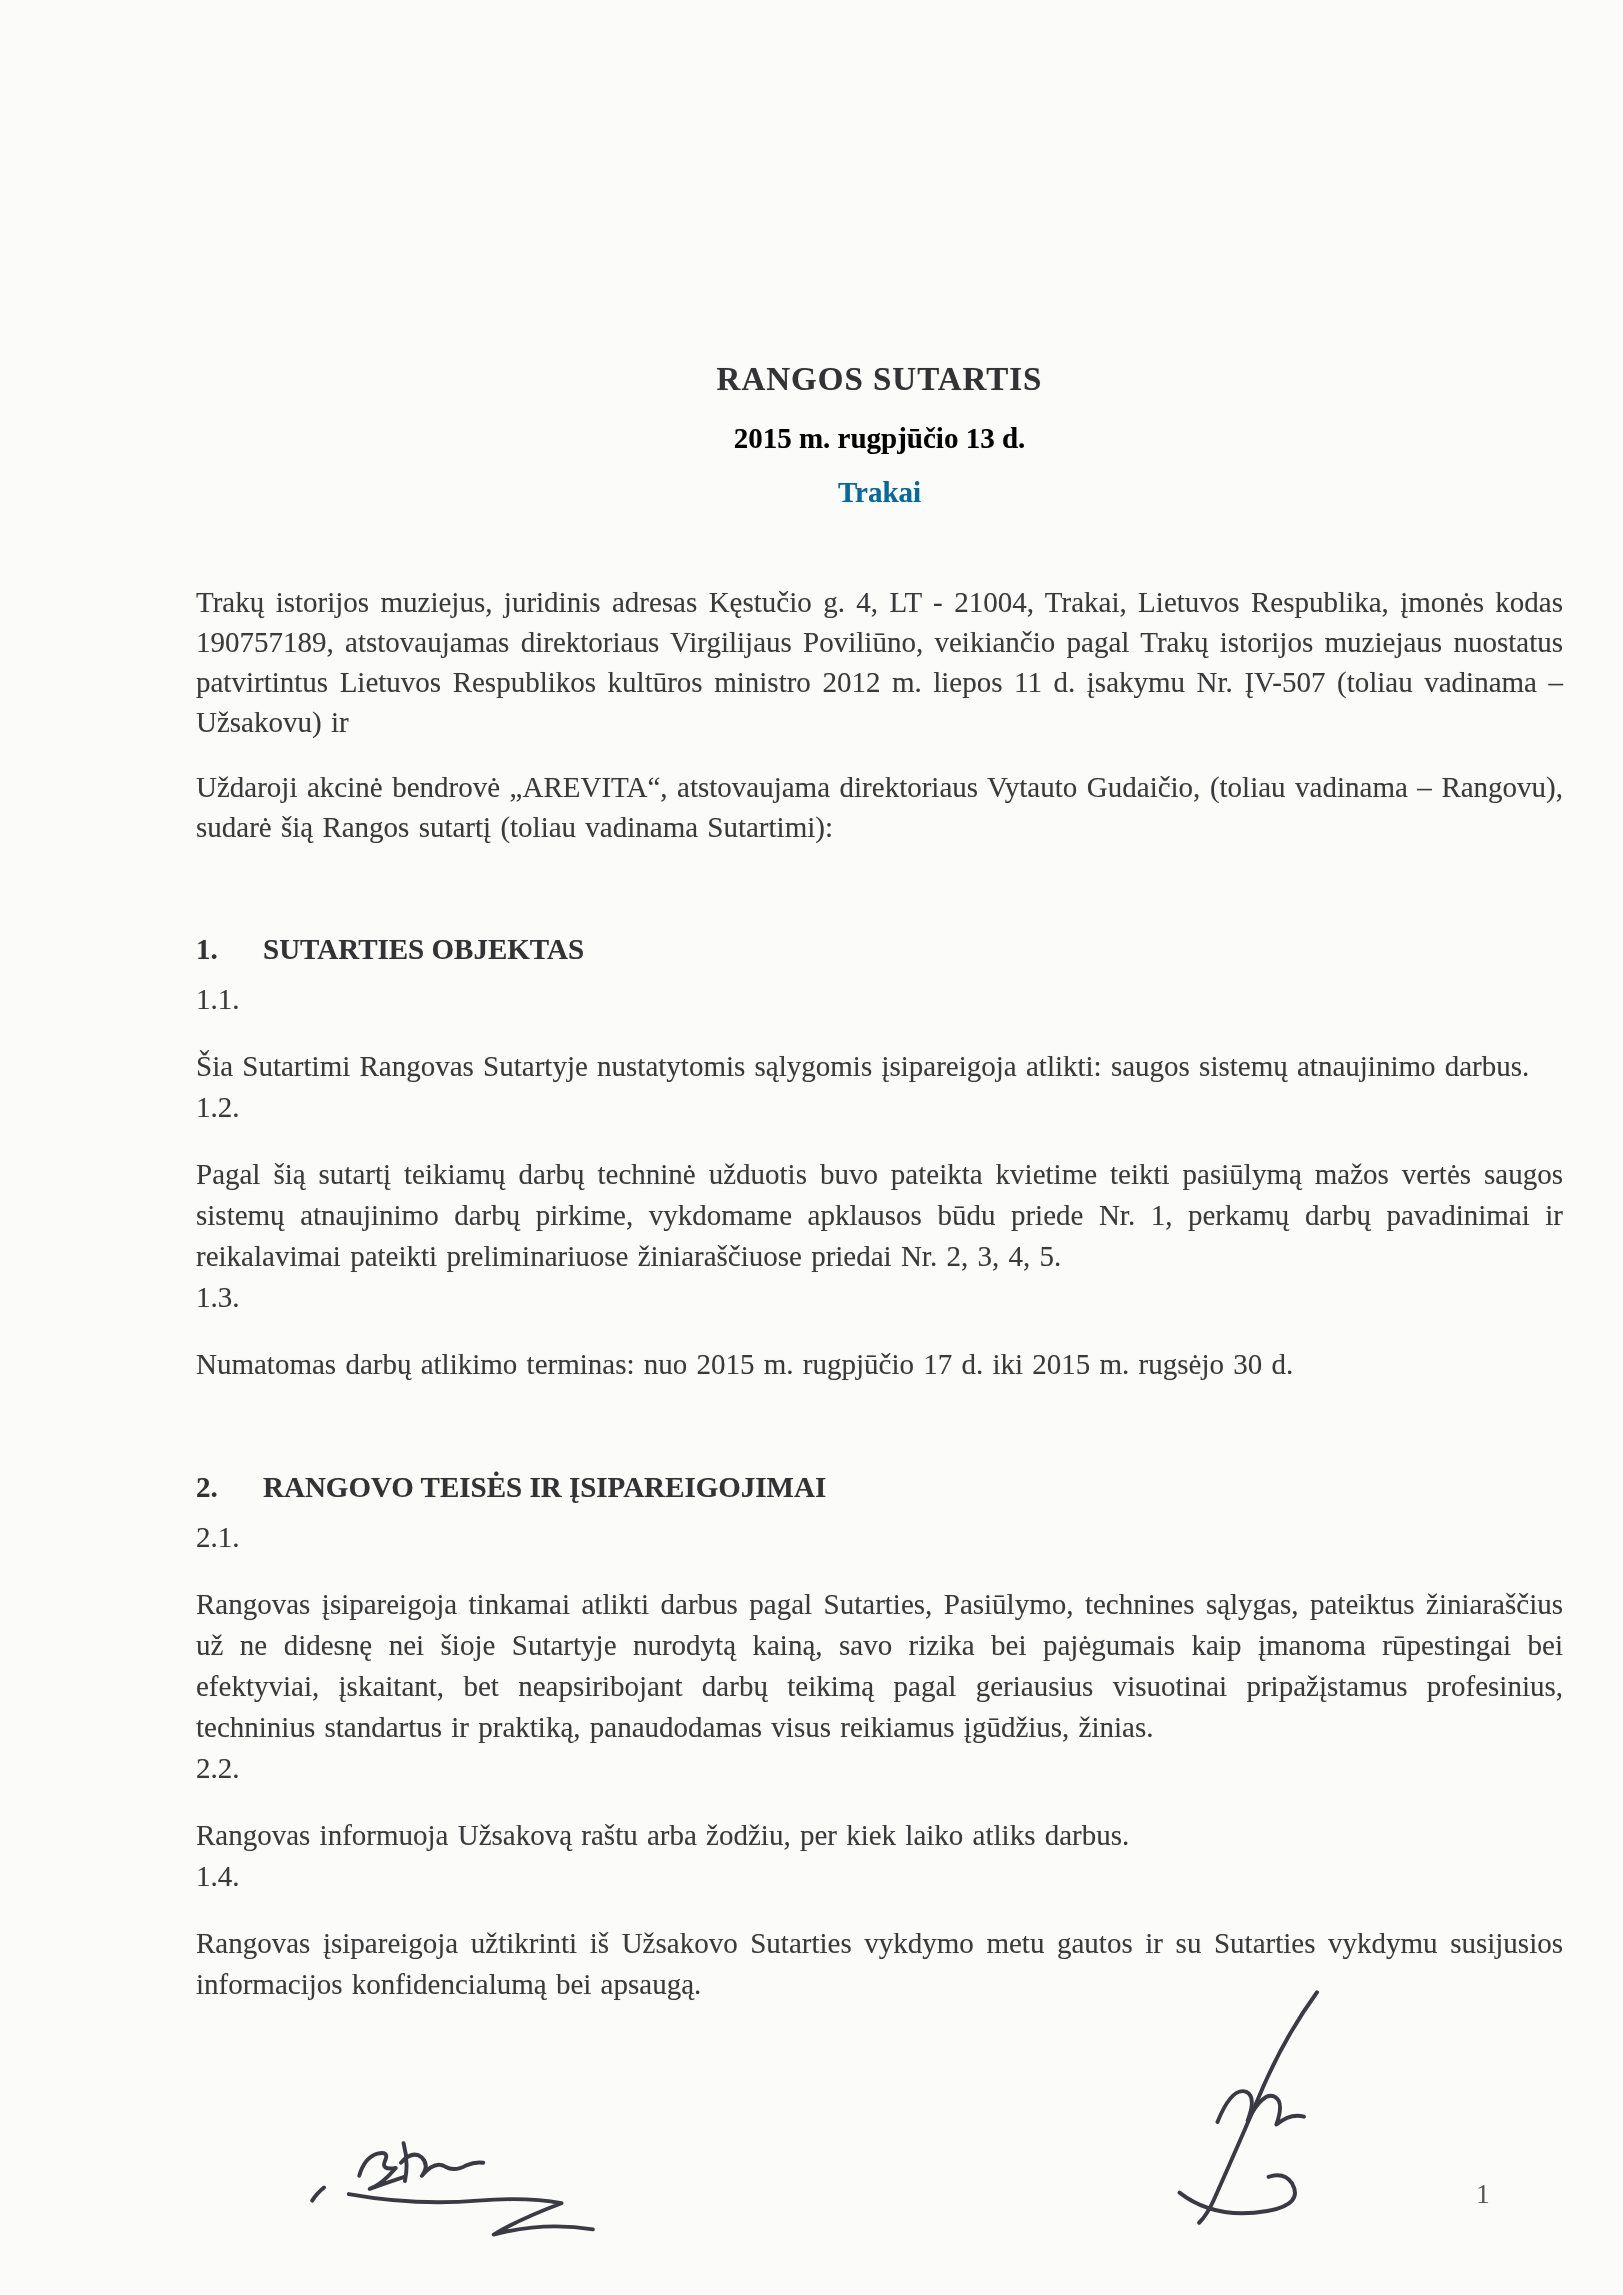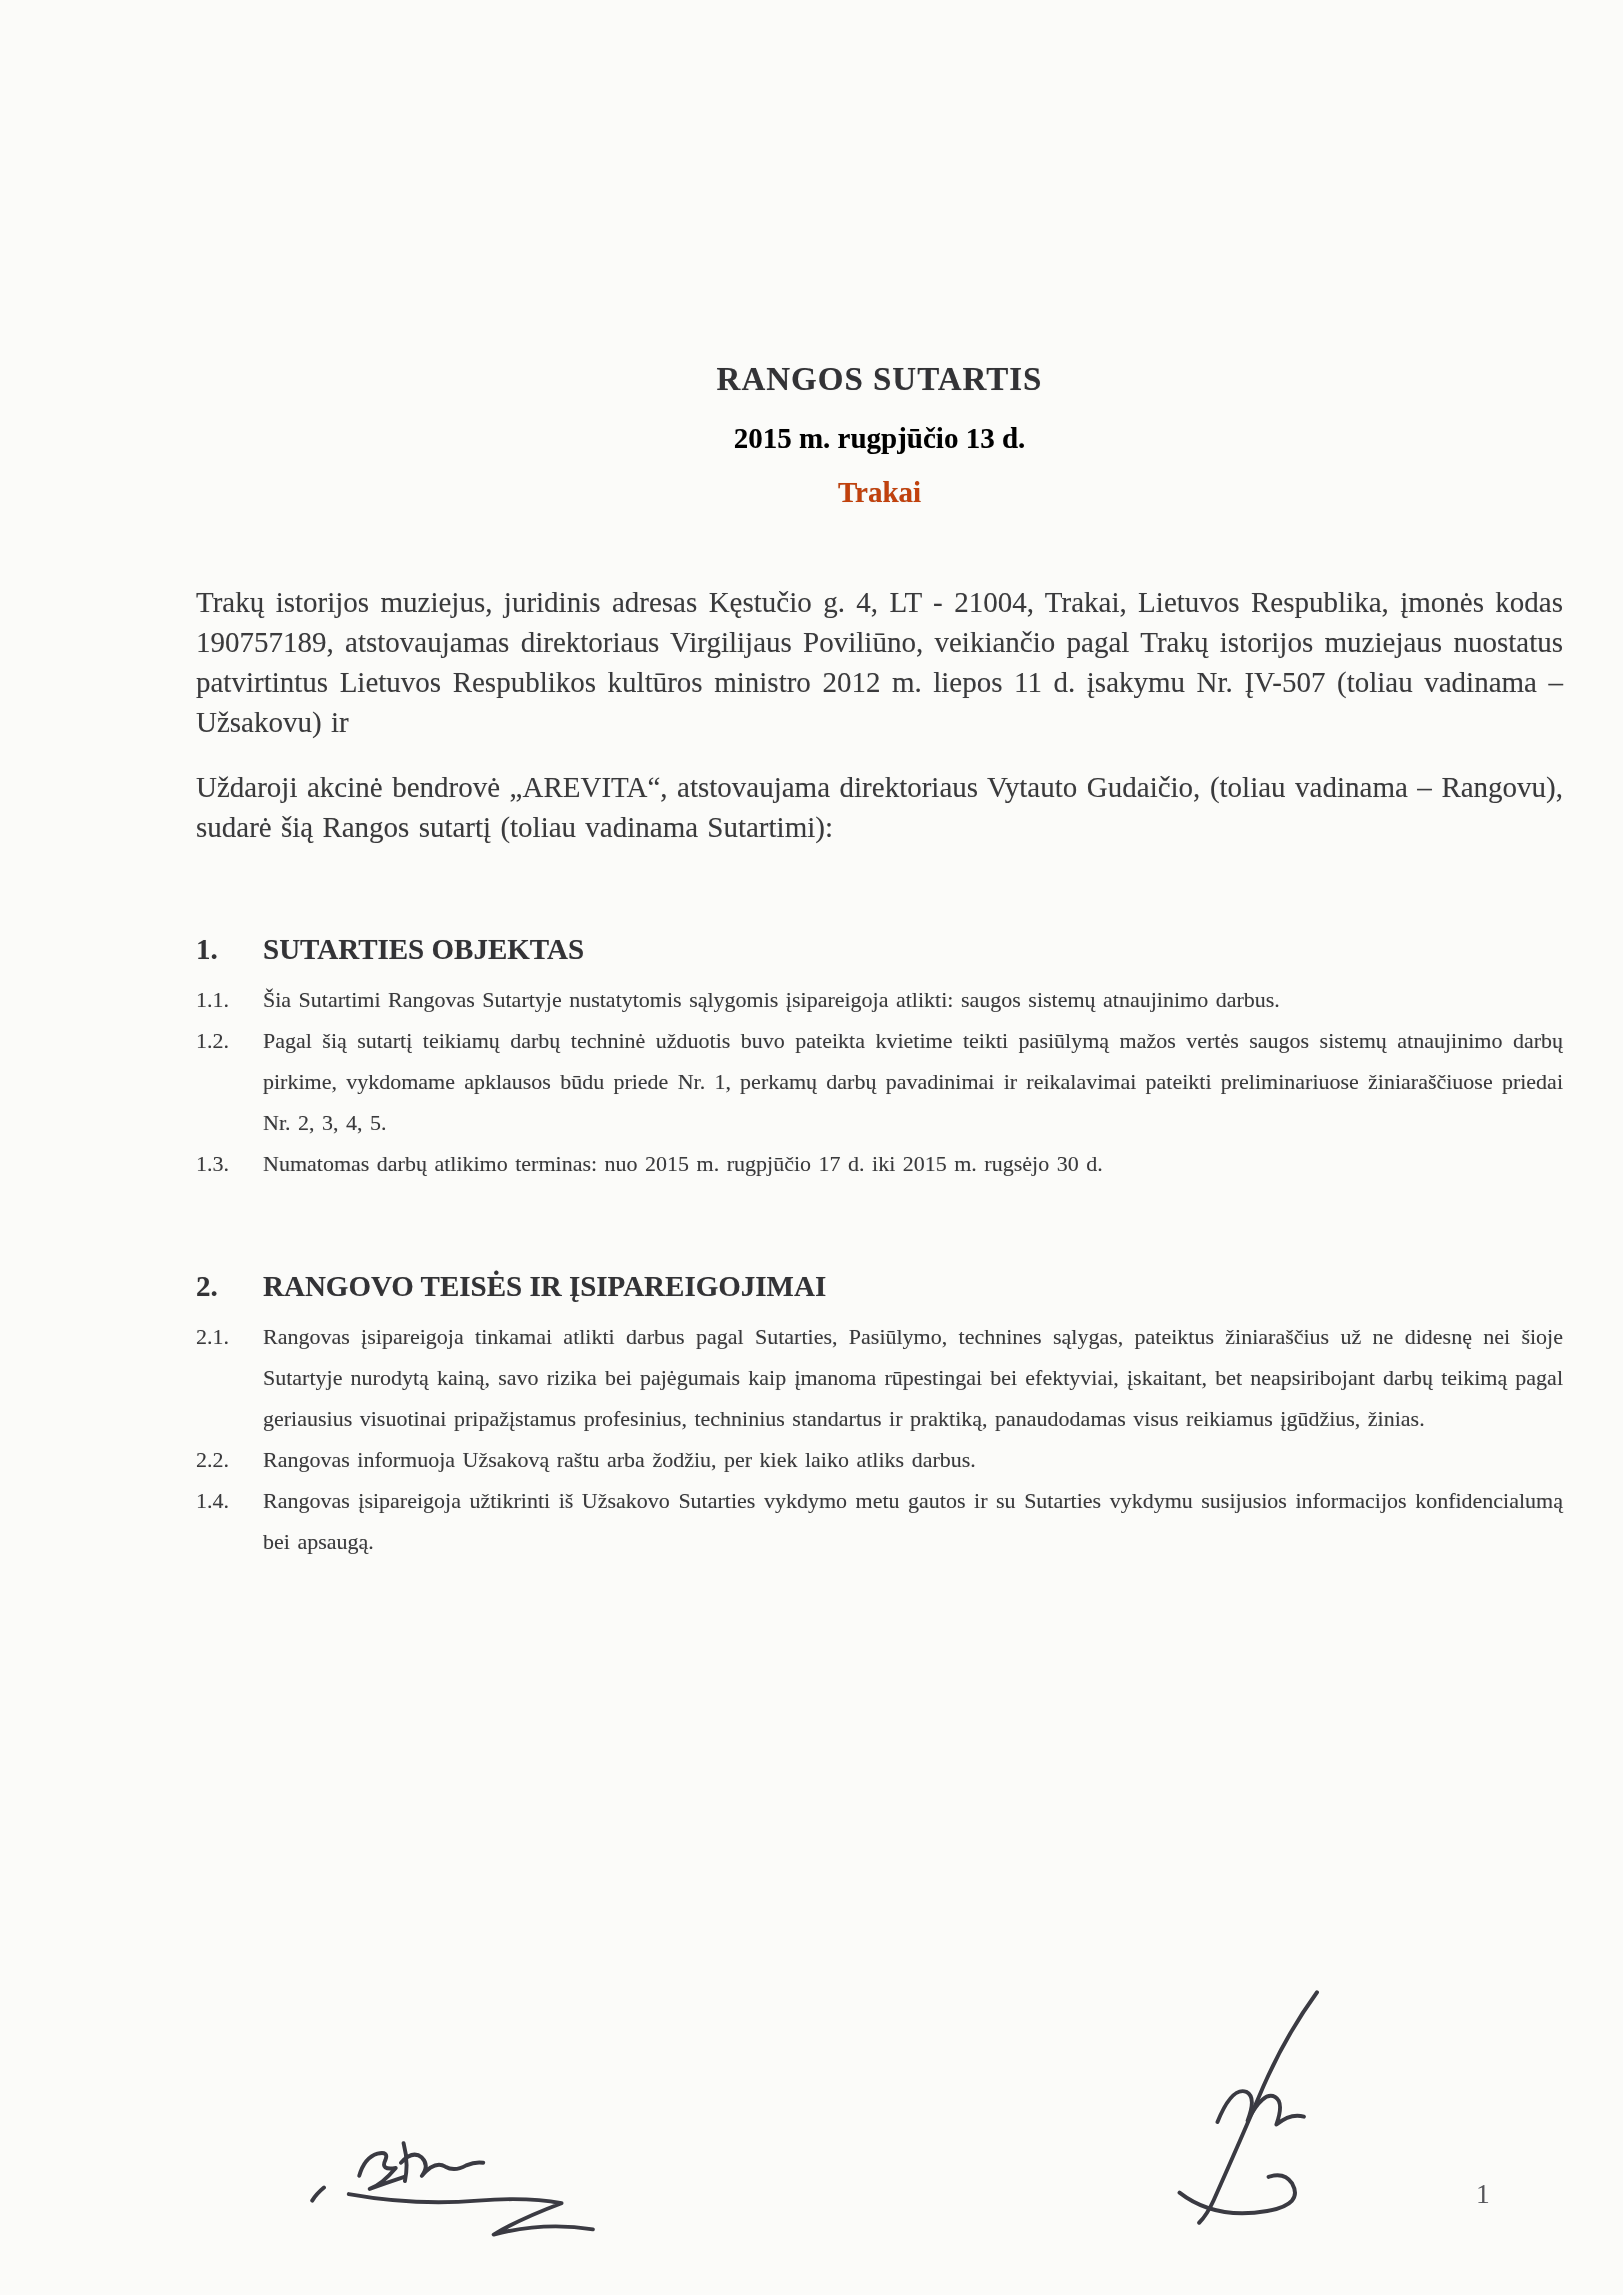--- a/index.html
+++ b/index.html
@@ -36,21 +36,21 @@
     font-size: 29px;
     margin-top: 23.6px;
     color: #000000;
     text-shadow: 0 0 0.7px rgba(70,70,70,.4);
   }
   .doc-location {
     text-align: center;
     font-weight: bold;
     font-size: 29px;
     margin-top: 21px;
-    color: #c2410c;
+    color: #0369a1;
     text-shadow: 0 0 0.7px rgba(70,70,70,.4);
   }
   .preamble { margin-top: 73px; }
   p.para {
     font-size: 29px;
     line-height: 40px;
     text-align: justify;
     margin: 0;
     word-spacing: 2px;
     text-shadow: 0 0 0.7px rgba(80,80,80,.35);
@@ -62,24 +62,25 @@
     font-weight: bold;
     font-size: 29px;
     line-height: 41px;
     color: #333336;
     margin-bottom: 9.2px;
     text-shadow: 0 0 0.7px rgba(70,70,70,.4);
   }
   .sec-num { flex: 0 0 67px; }
   .item {
     display: flex;
-    font-size: 22px;
+    font-size: 29px;
     line-height: 41px;
     margin: 0;
     text-shadow: 0 0 0.7px rgba(80,80,80,.35);
+    flex-direction: column;
   }
   .item-num { flex: 0 0 67px; }
   .item-text {
     flex: 1;
     text-align: justify;
     word-spacing: 2px;
   }
   .signature {
     position: absolute;
   }

